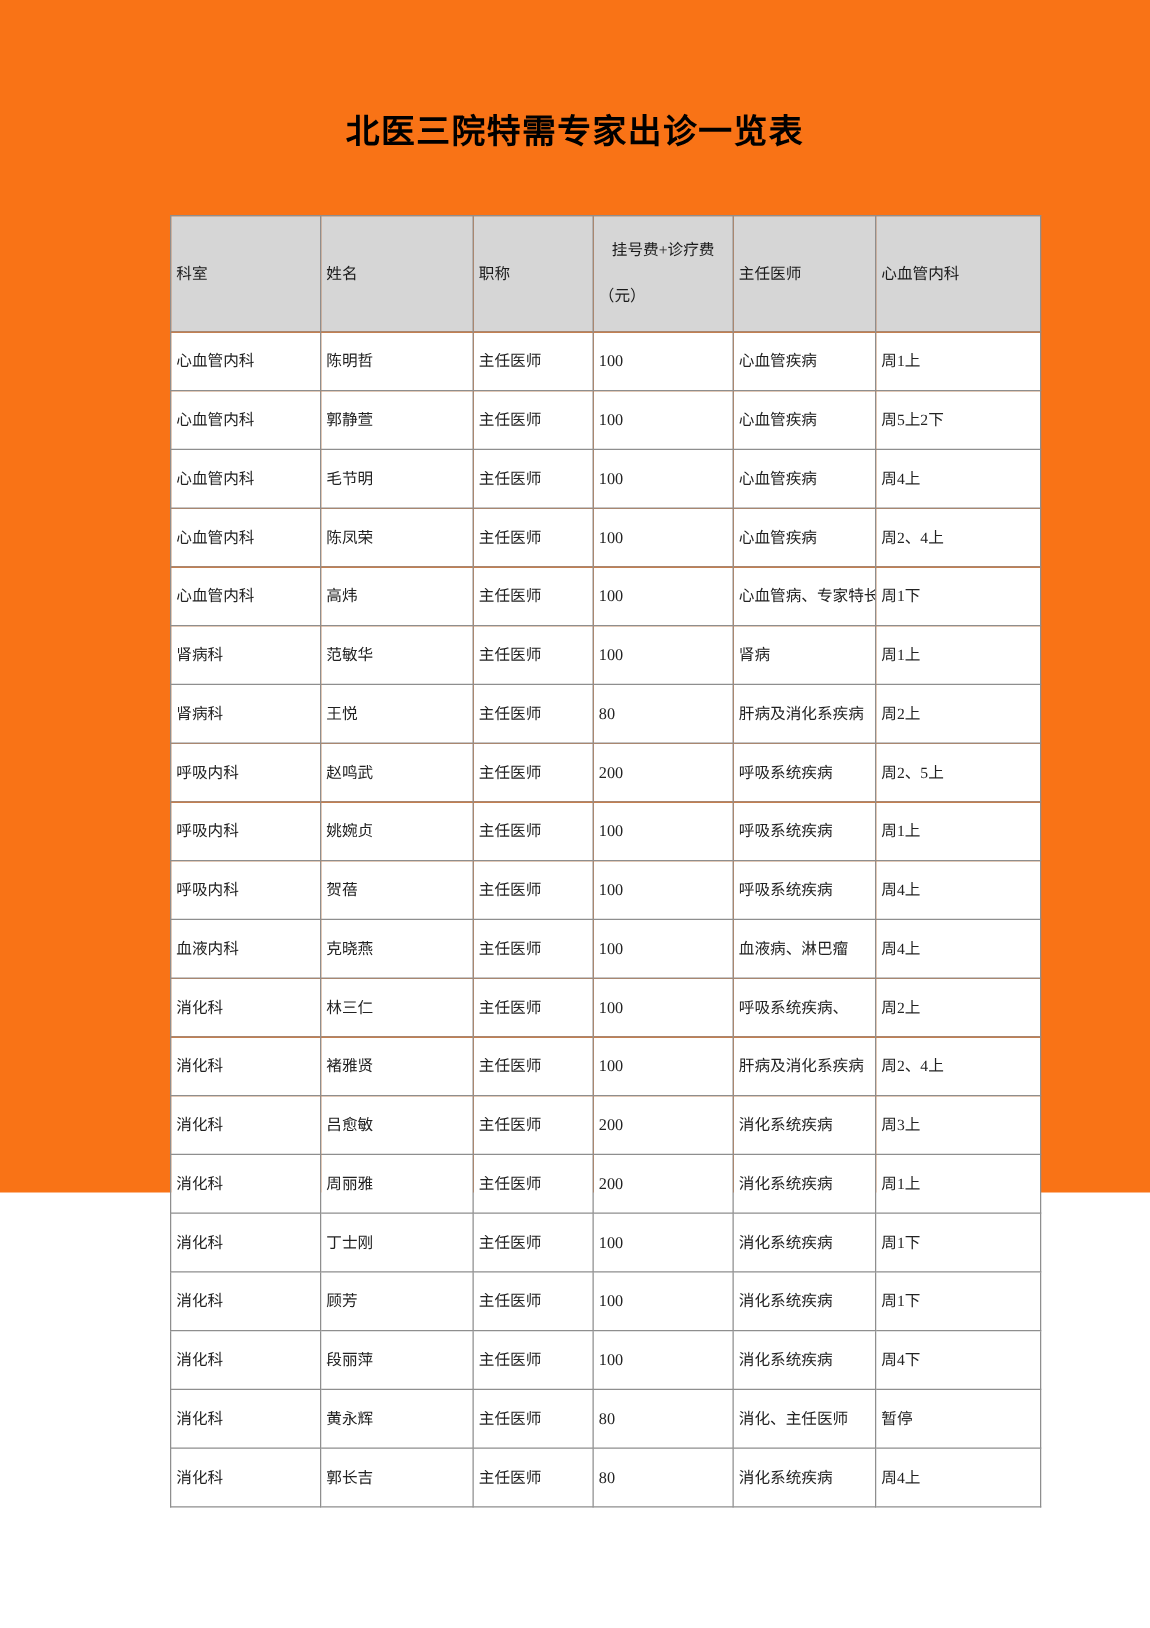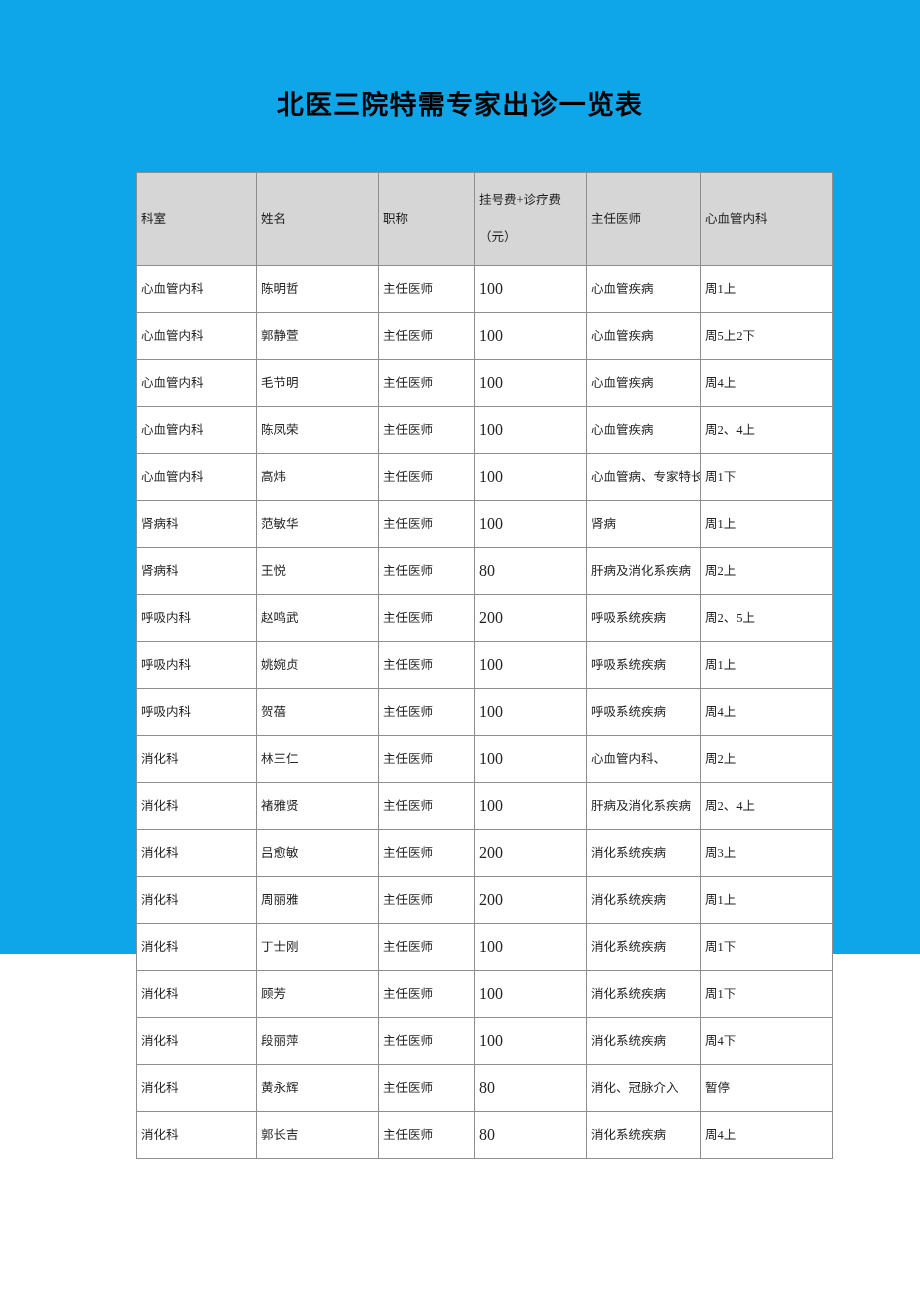--- a/index.html
+++ b/index.html
@@ -16,21 +16,21 @@
     color: #1b1b1b;
     overflow: hidden;
   }
 
   .page {
     position: absolute;
     left: 0;
     top: 0;
     width: 920px;
     height: 954px;
-    background: #0ea5e9;
+    background: #f97316;
   }
 
   
   .doc-title {
     position: absolute;
     left: 0;
     top: 88px;
     width: 920px;
     text-align: center;
     font-family: "Liberation Serif", "DejaVu Serif", serif;
@@ -93,28 +93,29 @@
   col.c-time  { width: 132px; }
 
   
   .fee-head {
     display: block;
     line-height: 15px;
   }
   .fee-head .l1 {
     display: block;
     margin-bottom: 22px;
+    text-align: center;
   }
   .fee-head .l2 {
     display: block;
   }
 
   .cell-num {
     font-family: "Liberation Serif", "DejaVu Serif", serif;
-    font-size: 16px;
+    font-size: 13px;
   }
 </style>
 </head>
 <body>
 
 <div class="page">
 
   <div class="doc-title">北医三院特需专家出诊一览表</div>
 
   <div class="table-wrap">
@@ -217,25 +218,33 @@
           </tr>
           <tr>
             <td>呼吸内科</td>
             <td>贺蓓</td>
             <td>主任医师</td>
             <td class="cell-num">100</td>
             <td>呼吸系统疾病</td>
             <td>周4上</td>
           </tr>
           <tr>
+            <td>血液内科</td>
+            <td>克晓燕</td>
+            <td>主任医师</td>
+            <td class="cell-num">100</td>
+            <td>血液病、淋巴瘤</td>
+            <td>周4上</td>
+          </tr>
+          <tr>
             <td>消化科</td>
             <td>林三仁</td>
             <td>主任医师</td>
             <td class="cell-num">100</td>
-            <td>心血管内科、</td>
+            <td>呼吸系统疾病、</td>
             <td>周2上</td>
           </tr>
           <tr>
             <td>消化科</td>
             <td>褚雅贤</td>
             <td>主任医师</td>
             <td class="cell-num">100</td>
             <td>肝病及消化系疾病</td>
             <td>周2、4上</td>
           </tr>
@@ -277,21 +286,21 @@
             <td>主任医师</td>
             <td class="cell-num">100</td>
             <td>消化系统疾病</td>
             <td>周4下</td>
           </tr>
           <tr>
             <td>消化科</td>
             <td>黄永辉</td>
             <td>主任医师</td>
             <td class="cell-num">80</td>
-            <td>消化、冠脉介入</td>
+            <td>消化、主任医师</td>
             <td>暂停</td>
           </tr>
           <tr>
             <td>消化科</td>
             <td>郭长吉</td>
             <td>主任医师</td>
             <td class="cell-num">80</td>
             <td>消化系统疾病</td>
             <td>周4上</td>
           </tr>

